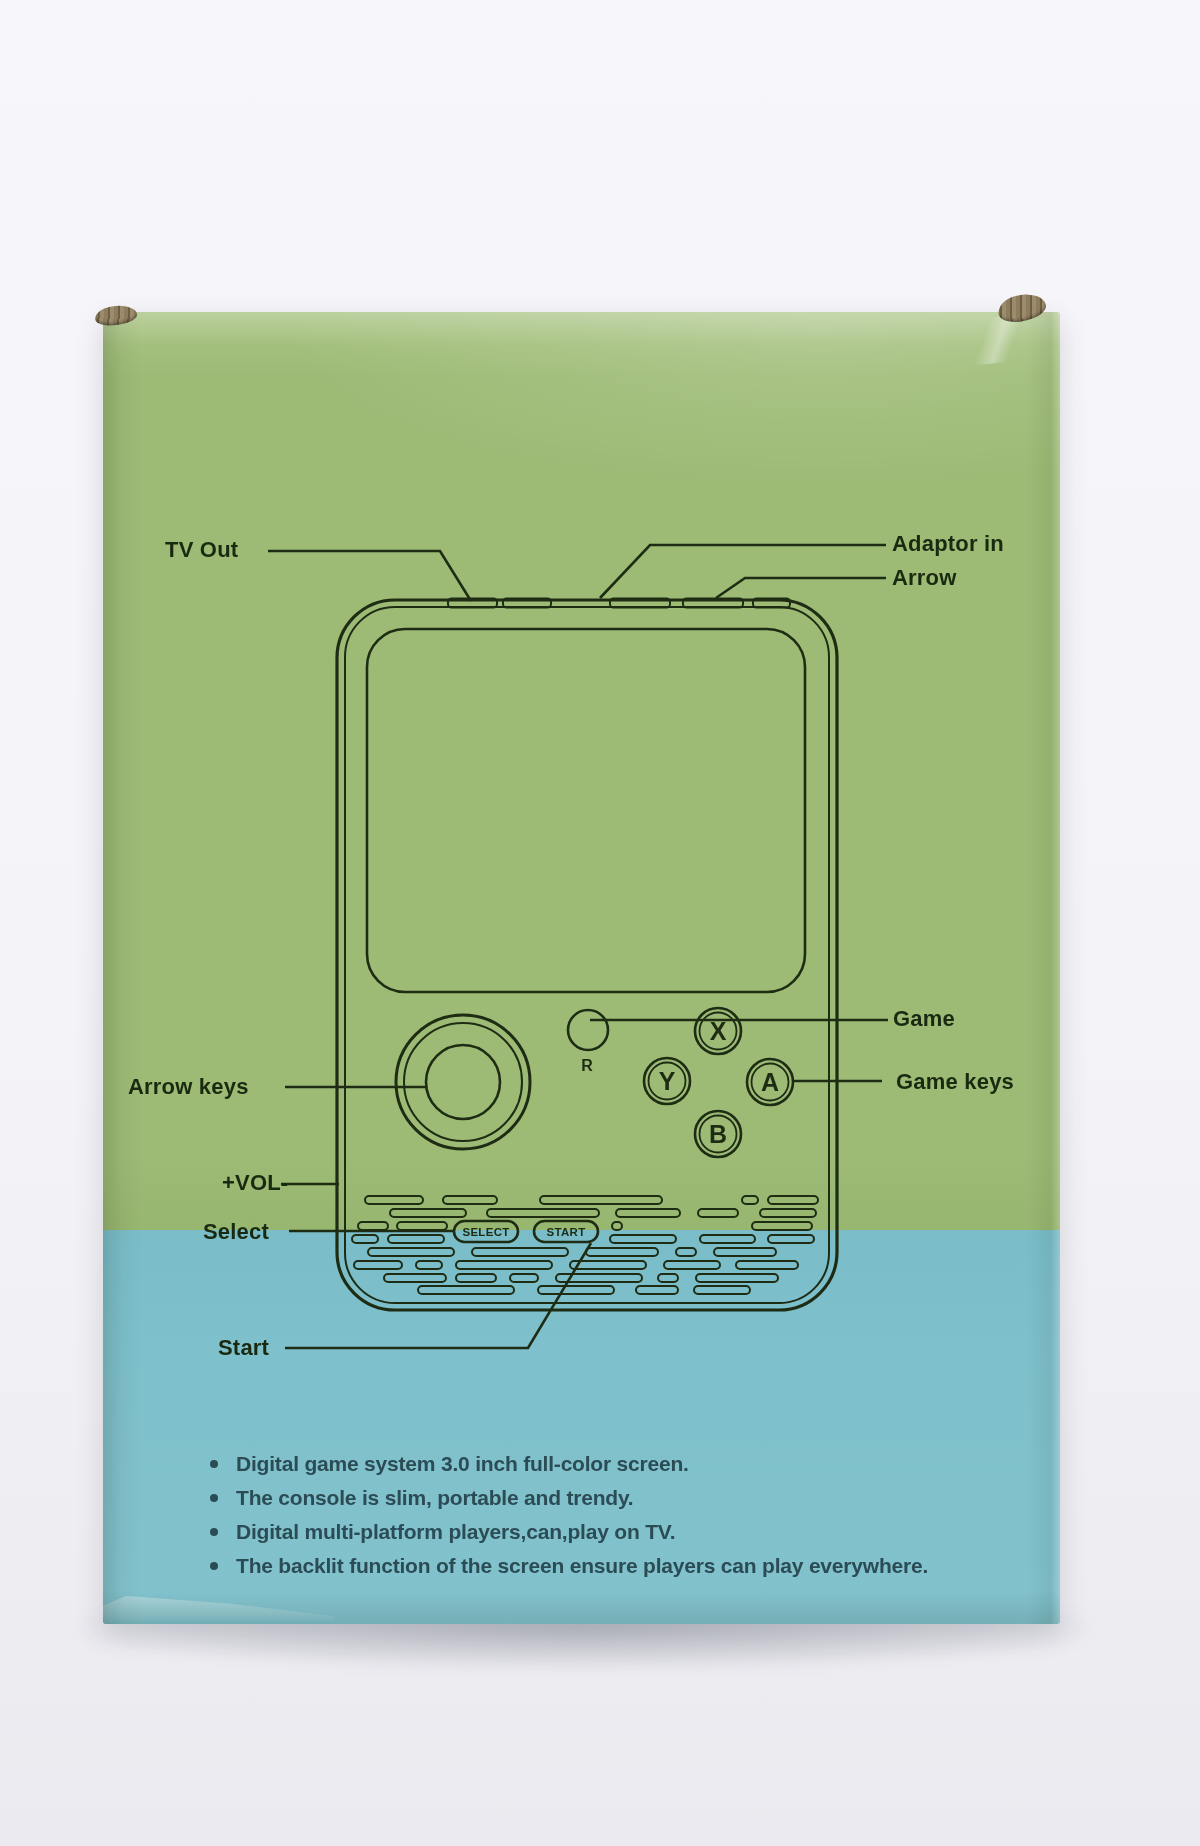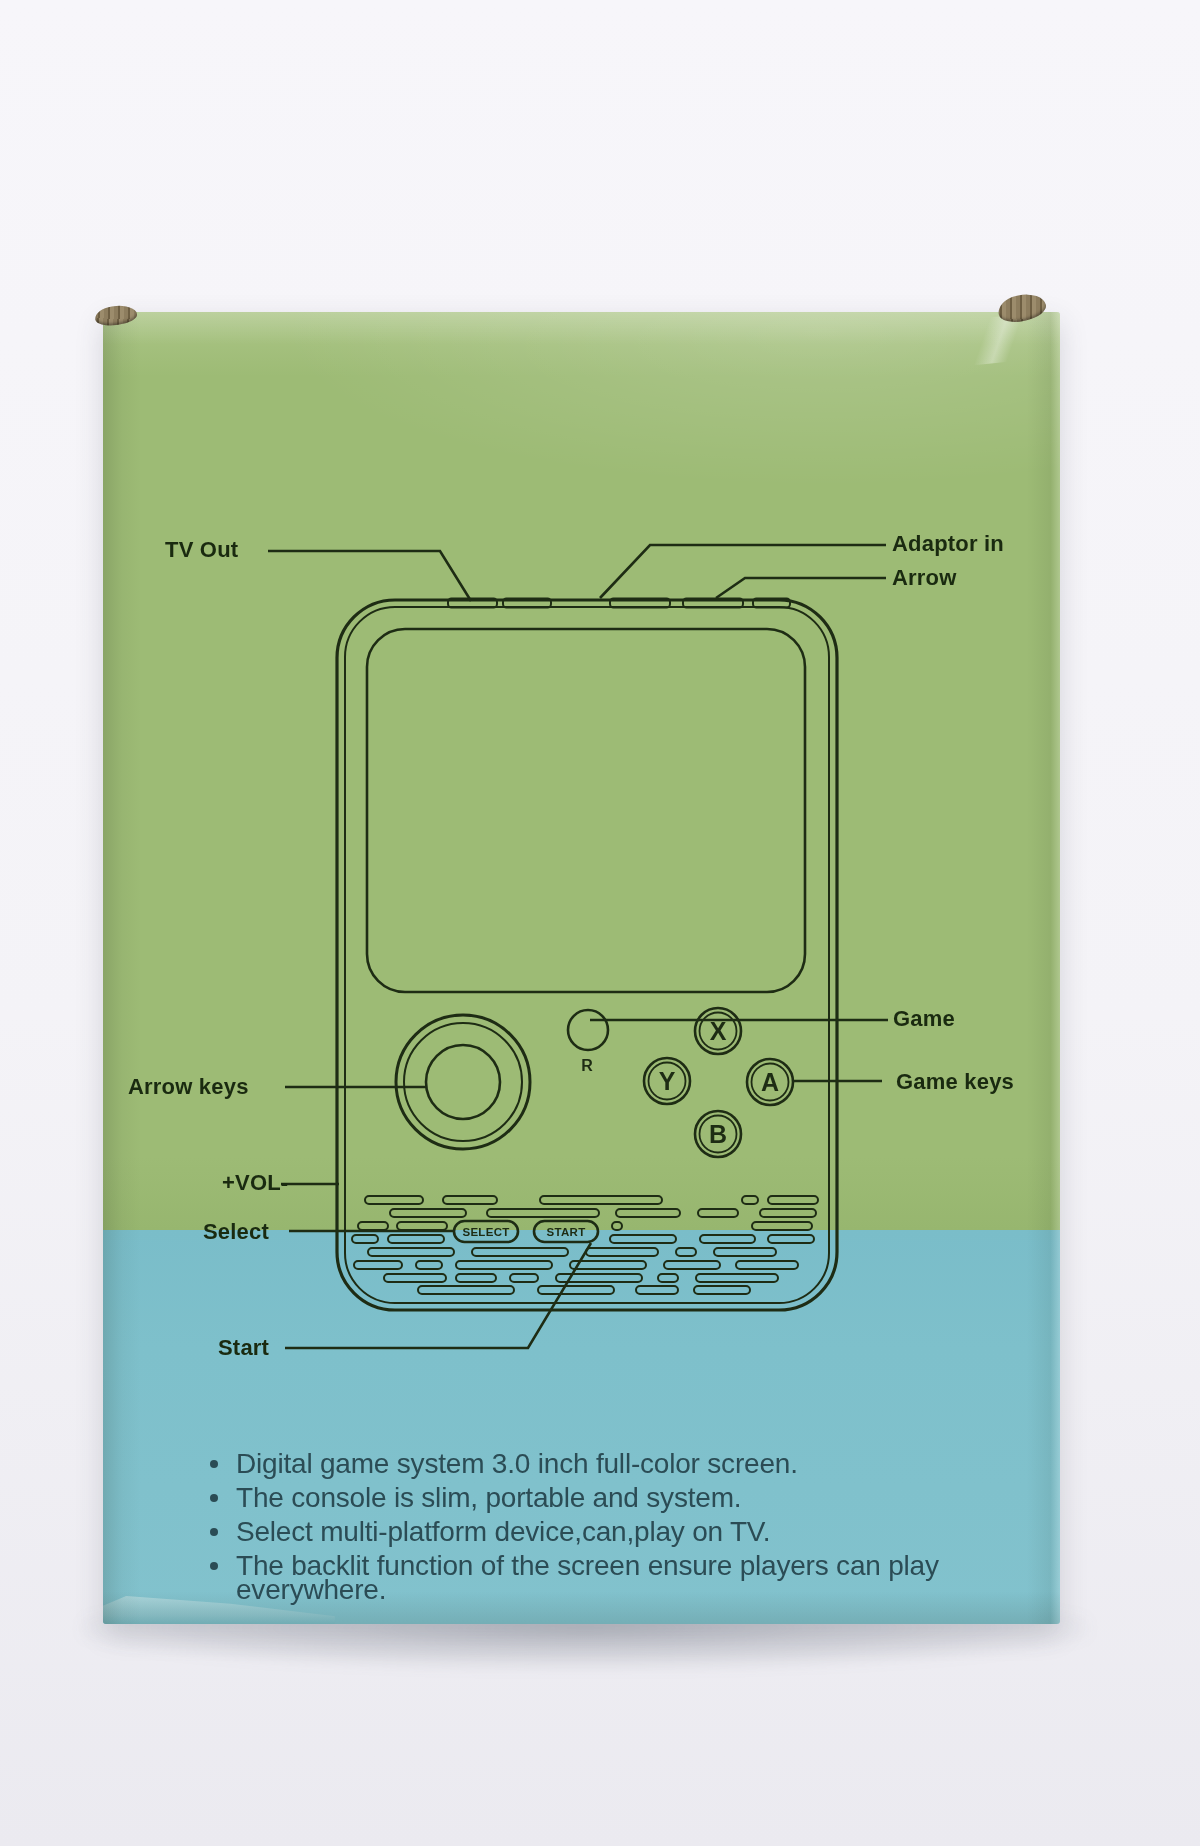--- a/index.html
+++ b/index.html
@@ -69,21 +69,21 @@
   svg.diagram{position:absolute;left:0;top:0;width:1200px;height:1846px;pointer-events:none;}
   svg .ln{stroke:var(--line);fill:none;}
   svg text{fill:var(--line);font-family:"Liberation Sans",sans-serif;font-weight:bold;}
 
   .diagram-label{
     position:absolute;color:var(--label);
     font-size:22px;font-weight:bold;letter-spacing:.2px;white-space:nowrap;text-align:center;
   }
   .features{
     position:absolute;left:210px;top:1452px;width:790px;
-    color:var(--feature);font-size:28px;letter-spacing:-.2px;
+    color:var(--feature);font-size:21px;letter-spacing:-.2px;font-weight:bold;
   }
   .feature-row{display:flex;align-items:flex-start;margin-bottom:10px;line-height:24px;}
   .bullet-dot{
     flex:0 0 auto;width:8px;height:8px;border-radius:50%;
     background:var(--feature);margin:8px 18px 0 0;
   }
 </style>
 </head>
 <body>
 
@@ -216,23 +216,23 @@
 <div class="diagram-label" style="left:203px;top:1219px">Select</div>
 <div class="diagram-label" style="left:218px;top:1335px">Start</div>
 
 <div class="features">
   <div class="feature-row">
     <span class="bullet-dot"></span>
     <span>Digital game system 3.0 inch full-color screen.</span>
   </div>
   <div class="feature-row">
     <span class="bullet-dot"></span>
-    <span>The console is slim, portable and system.</span>
-  </div>
-  <div class="feature-row">
-    <span class="bullet-dot"></span>
-    <span>Select multi-platform device,can,play on TV.</span>
+    <span>The console is slim, portable and trendy.</span>
+  </div>
+  <div class="feature-row">
+    <span class="bullet-dot"></span>
+    <span>Digital multi-platform players,can,play on TV.</span>
   </div>
   <div class="feature-row">
     <span class="bullet-dot"></span>
     <span>The backlit function of the screen ensure players can play everywhere.</span>
   </div>
 </div>
 
 </body></html>

